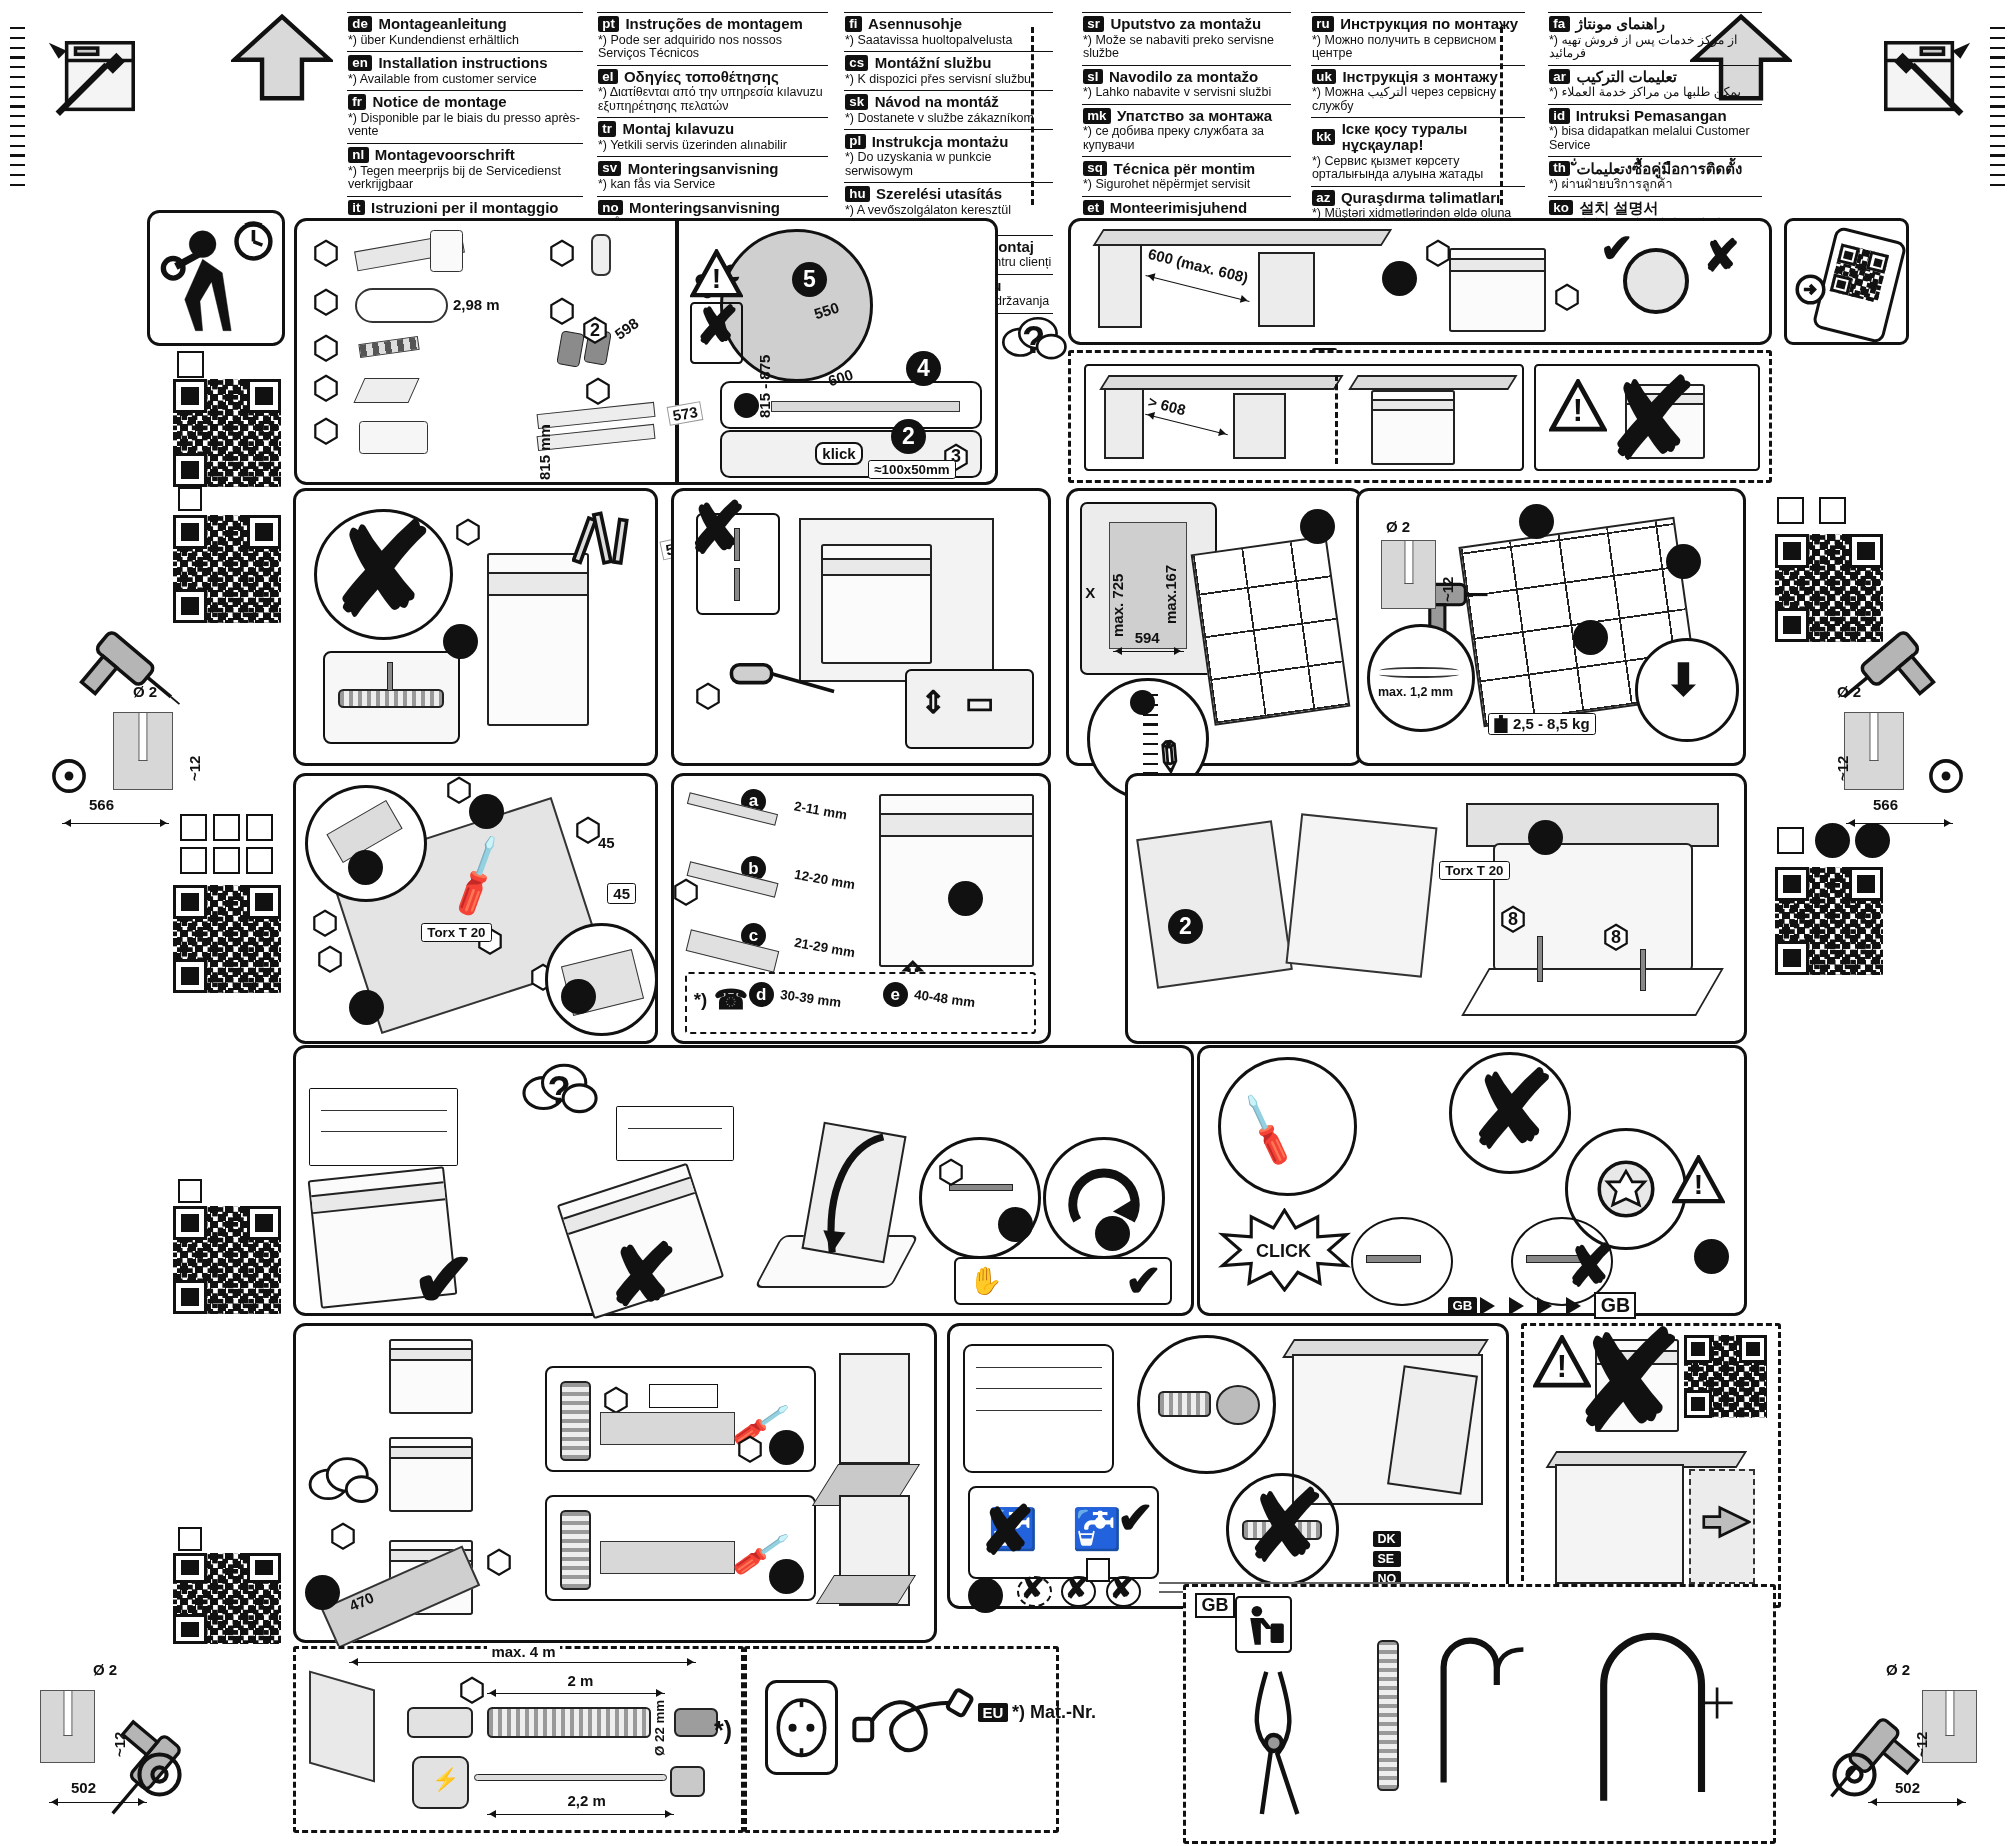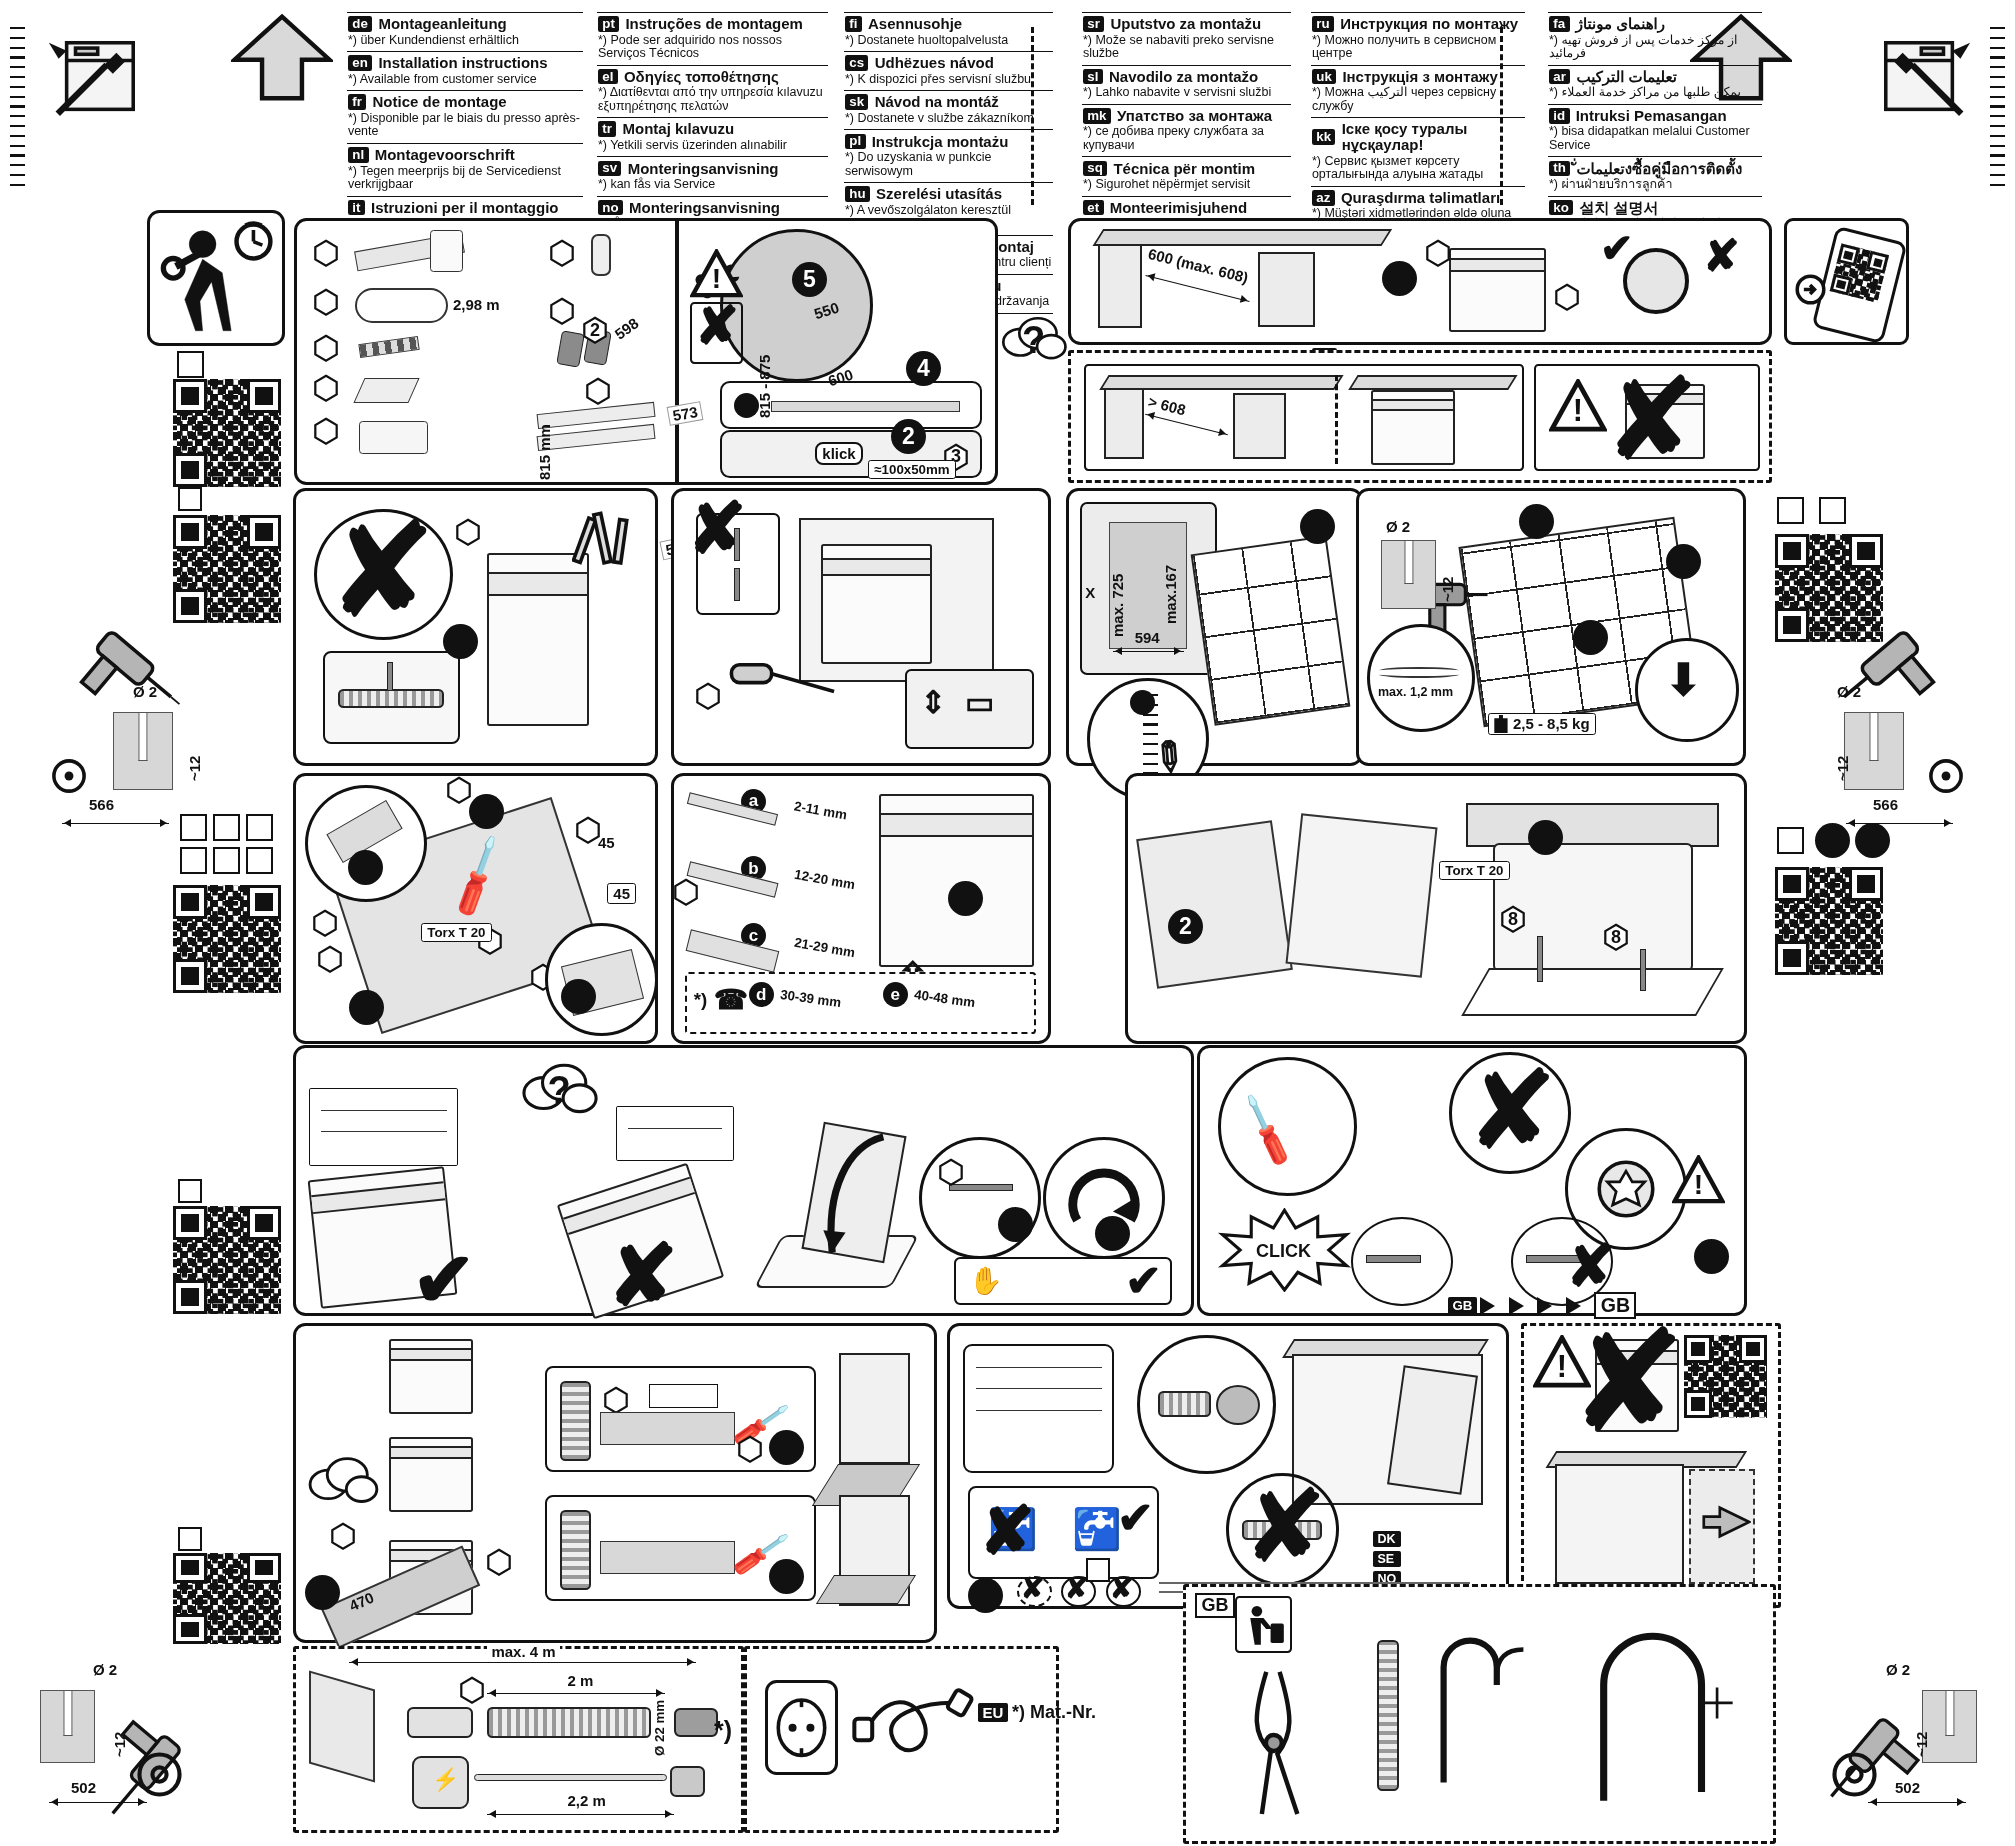--- a/index.html
+++ b/index.html
@@ -209,26 +209,26 @@
     <div class="lang-note">*) Kan købes hos serviceafdelingen</div>
   </div>
   </div>
 <div class="lang-col" style="left:808px;width:209px;">
 
 <div class="lang-item">
     <div class="lang-line1">
         <span class="lang-code">fi</span>
         <span>Asennusohje</span>
       </div>
-    <div class="lang-note">*) Dostanete huoltopalvelusta</div>
+    <div class="lang-note">*) Saatavissa huoltopalvelusta</div>
   </div>
     <div class="lang-item">
     <div class="lang-line1">
         <span class="lang-code">cs</span>
-        <span>Udhëzues návod</span>
+        <span>Montážní službu</span>
       </div>
     <div class="lang-note">*) K dispozici přes servisní službu</div>
   </div>
     <div class="lang-item">
     <div class="lang-line1">
         <span class="lang-code">sk</span>
         <span>Návod na montáž</span>
       </div>
     <div class="lang-note">*) Dostanete v službe zákazníkom</div>
   </div>

